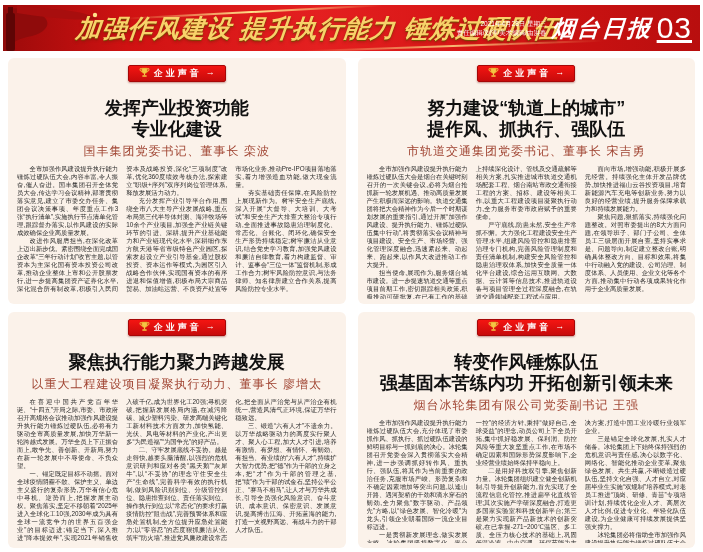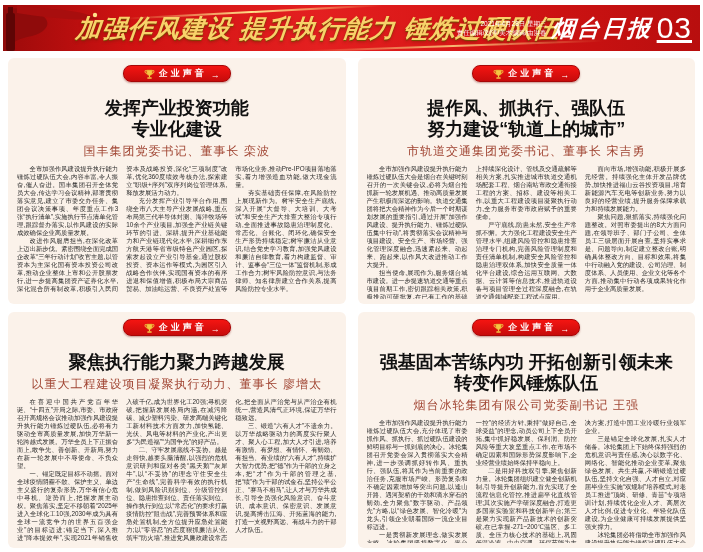--- a/index.html
+++ b/index.html
@@ -20,23 +20,23 @@
   .banner-right{position:absolute;right:8px;top:0;bottom:0;display:flex;align-items:center;gap:5px;}
   .edition-info{display:flex;flex-direction:column;align-items:flex-end;color:#ffffff;
     font-size:6.5px;line-height:9px;white-space:nowrap;}
   .masthead{font-family:"DejaVu Serif",serif;font-style:italic;font-weight:bold;
     color:#ffffff;font-size:23px;letter-spacing:2px;transform:skewX(-4deg);white-space:nowrap;}
   .pagenum{color:#ffffff;font-size:30px;font-weight:400;letter-spacing:1px;text-decoration:underline;}
   .grid{position:absolute;left:8px;right:8px;top:58px;bottom:4px;
     display:grid;grid-template-columns:1fr 1fr;grid-template-rows:246px auto;gap:8px 12px;}
   .card{background:#fbf2ea;border-radius:6px;padding:5px 9px 5px;position:relative;
     display:flex;flex-direction:column;overflow:hidden;}
-  .badge{margin:2px auto 3px;display:flex;align-items:flex-end;gap:4px;
+  .badge{margin:2px auto 3px;display:flex;align-items:flex-start;gap:4px;
     background:linear-gradient(180deg,#f41512,#c70b0b);border:1px solid #a70707;
-    border-radius:8px;padding:1px 10px 1px 20px;box-shadow:0 1px 2px rgba(120,0,0,.4);}
+    border-radius:2px;padding:1px 10px 1px 10px;box-shadow:0 1px 2px rgba(120,0,0,.4);}
   .badge-label{color:#ffffff;font-weight:bold;font-size:9px;letter-spacing:3px;white-space:nowrap;}
   .badge-arrow{color:#ffffff;font-size:9px;font-weight:bold;}
   .headline{text-align:center;color:#101010;font-weight:bold;font-size:18px;
     line-height:21px;margin:13px 0 3px;}
   .byline{text-align:center;color:#a04432;font-size:12px;letter-spacing:1px;margin-bottom:5px;
     font-family:Liberation Sans, sans-serif;}
   .article-body{flex:1;overflow:hidden;columns:3;column-gap:8px;
     font-size:6.3px;line-height:8px;color:#2a2a2a;text-align:justify;}
   .article-body p{margin:0;text-indent:2em;}
 </style>
@@ -97,22 +97,22 @@
       <svg width="11" height="11" viewBox="0 0 20 20">
         <path d="M5 2 h10 v5 a5 5 0 0 1 -10 0 Z" fill="#f6c544" stroke="#d89a1f" stroke-width="1"></path>
         <path d="M5 3 H2 a3 4 0 0 0 4 5 M15 3 h3 a3 4 0 0 1 -4 5" fill="none" stroke="#f6c544" stroke-width="1.6"></path>
         <rect x="9" y="11" width="2" height="4" fill="#f6c544"></rect>
         <rect x="6" y="15" width="8" height="2.6" rx="1" fill="#f6c544"></rect>
       </svg>
       <span class="badge-label">企业声音</span>
       <span class="badge-arrow">→</span>
     </div>
     <div class="headline">
+      <div>努力建设“轨道上的城市”</div>
       <div>提作风、抓执行、强队伍</div>
-      <div>努力建设“轨道上的城市”</div>
     </div>
     <div class="byline">市轨道交通集团党委书记、董事长 宋吉勇</div>
     <div class="article-body">
         <p>全市加强作风建设提升执行能力锤炼过硬队伍大会是烟台在关键时刻召开的一次关键会议,必将为烟台抢抓新一轮发展机遇、推动高质量发展产生积极而深远的影响。轨道交通集团将把大会精神作为今后一个时期谋划发展的重要指引,通过开展“加强作风建设、提升执行能力、锤炼过硬队伍集中行动”,将贯彻落实会议精神与项目建设、安全生产、市场经营、强化管理深度融合,迅速紧起来、动起来、跑起来,以作风大改进推动工作大提升。</p>
         <p>担当使命,展现作为,服务烟台城市建设。进一步提速轨道交通等重点项目前期工作,密切跟踪相关政策,积极推动可研批复,在已有工作的基础上持续深化设计、管线及交通疏解等相关方案,扎实推进城市轨道交通机场配套工程、烟台南站市政交通衔接工程的方案、招标、建设等相关工作,以重大工程建设项目凝聚执行动力,全力服务市委市政府赋予的重要使命。</p>
         <p>严守底线,防患未然,安全生产常抓不懈。大力强化工程建设安全生产管理水平,组建风险管控和隐患排查治理专门机构,完善风险管理制度和责任清单机制,构建安全风险管控和隐患治理双体系,加快安全质量一体化平台建设,综合运用互联网、大数据、云计算等信息技术,推进轨道设备与项目管理全过程深度融合,在轨道交通领域配套工程试点应用。</p>
         <p>面向市场,增强动能,积极开展多元经营。持续强化主体开发品牌优势,加快推进福山云谷投资项目,培育新能源汽车充电等创新业务,努力以良好的经营业绩,提升服务保障承载力和持续发展能力。</p>
         <p>聚焦问题,狠抓落实,持续强化问题整改。对照市委提出的8大方面问题,在领导班子、部门子公司、全体员工三级层面开展自查,坚持实事求是、问题导向,制定建立整改台账,明确具体整改方向、目标和效果,将集中行动融入党的建设、公司治理、制度体系、人员使用、企业文化等各个方面,推动集中行动各项成果转化作用于企业高质量发展。</p>
       </div>
   </div>
@@ -145,22 +145,22 @@
       <svg width="11" height="11" viewBox="0 0 20 20">
         <path d="M5 2 h10 v5 a5 5 0 0 1 -10 0 Z" fill="#f6c544" stroke="#d89a1f" stroke-width="1"></path>
         <path d="M5 3 H2 a3 4 0 0 0 4 5 M15 3 h3 a3 4 0 0 1 -4 5" fill="none" stroke="#f6c544" stroke-width="1.6"></path>
         <rect x="9" y="11" width="2" height="4" fill="#f6c544"></rect>
         <rect x="6" y="15" width="8" height="2.6" rx="1" fill="#f6c544"></rect>
       </svg>
       <span class="badge-label">企业声音</span>
       <span class="badge-arrow">→</span>
     </div>
     <div class="headline">
+      <div>转变作风锤炼队伍</div>
       <div>强基固本苦练内功 开拓创新引领未来</div>
-      <div>转变作风锤炼队伍</div>
     </div>
     <div class="byline">烟台冰轮集团有限公司党委副书记 王强</div>
     <div class="article-body">
         <p>全市加强作风建设提升执行能力锤炼过硬队伍大会,充分体现了市委抓作风、抓执行、抓过硬队伍建设的鲜明目标与一抓到底的决心。冰轮集团召开党委会深入贯彻落实大会精神,进一步强调抓好转作风、重执行、强队伍,将其作为当前重要的政治任务,克服市场严峻、形势复杂和不确定因素增加等突出问题,以逢山开路、遇河架桥的干劲和滴水穿石的韧劲,全力聚焦“数字驱动、产品领先”方略,以“绿色发展、智化冷暖”为龙头,引领企业朝着国际一流企业目标迈进。</p>
         <p>一是贯彻新发展理念,做实发展方略。冰轮集团坚持数字化、平台化、专业化建设,直面国内国际市场双重挑战,扎实苦练内功,大力实施“抱团、融合、突破”的战略主题和“两保一控”的经济方针,秉持“做好自己,全球受益”的理念,动员公司上下全员开拓,集中抓好稳发展、保利润、防控风险等重大攻坚重点工作,在市场不确定因素和国际形势深度影响下,企业经营业绩始终保持平稳向上。</p>
         <p>二是用好科技双引擎,聚焦创新力量。冰轮集团组织建立健全创新机制,引导提升创新能力,首先实现了全流程信息化管控,推进扁平化直线管理;其次实施产学研深度融合,打造更多国家实验室和科技创新平台;第三是聚力实现新产品新技术的创新突破,在已掌握-271~200℃温区、多工质、全压力核心技术的基础上,巩固低温冷冻、中央空调、环保节能为主导产业核心地位,致力于气体控制领域事业发展,专注于冷热系统集成解决方案,打造中国工业冷暖行业领军企业。</p>
         <p>三是锚定全球化发展,扎实人才储备。冰轮集团上下始终保持强烈的危机意识与责任感,决心以数字化、网络化、智能化推动企业变革,聚焦绿色发展、共生共赢,不断锻造过硬队伍,坚持文化自强、人才自立,对应届毕业生实施“双规制”培养模式,对老员工推进“顶岗、研修、青苗”专项培训计划,持续优化企业人才、高层次人才比例,促进专业化、年轻化队伍建设,为企业健康可持续发展提供坚强支撑力。</p>
         <p>冰轮集团必将借助全市加强作风建设提升执行能力锤炼过硬队伍大会东风,始终相信人民,拥抱变化,行稳致远,大道必成。</p>
       </div>
   </div>

